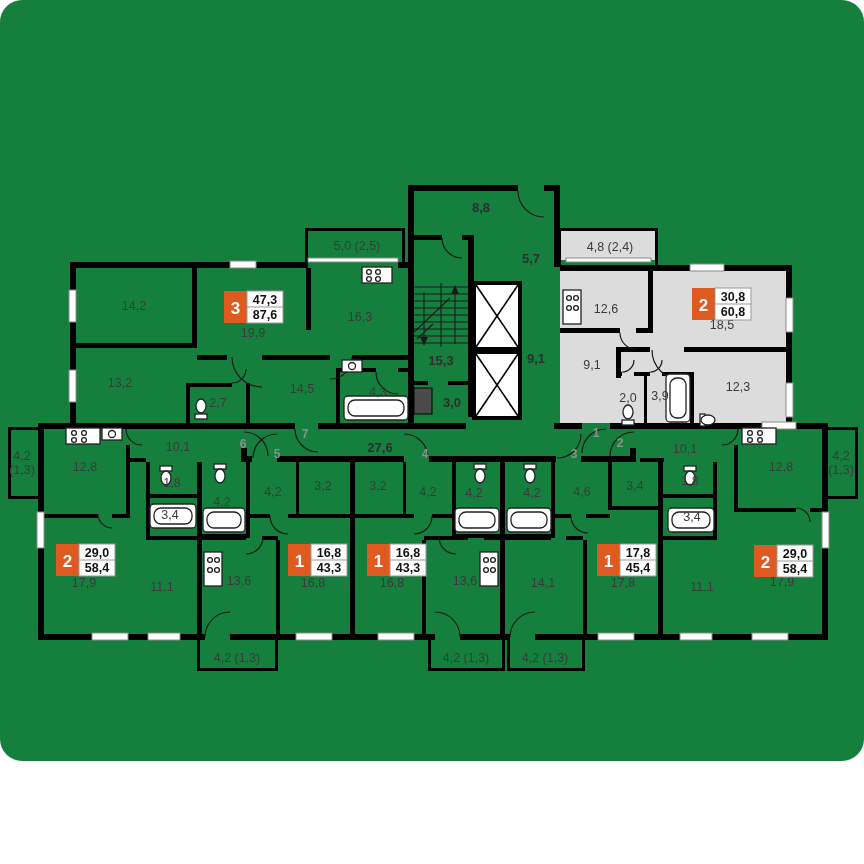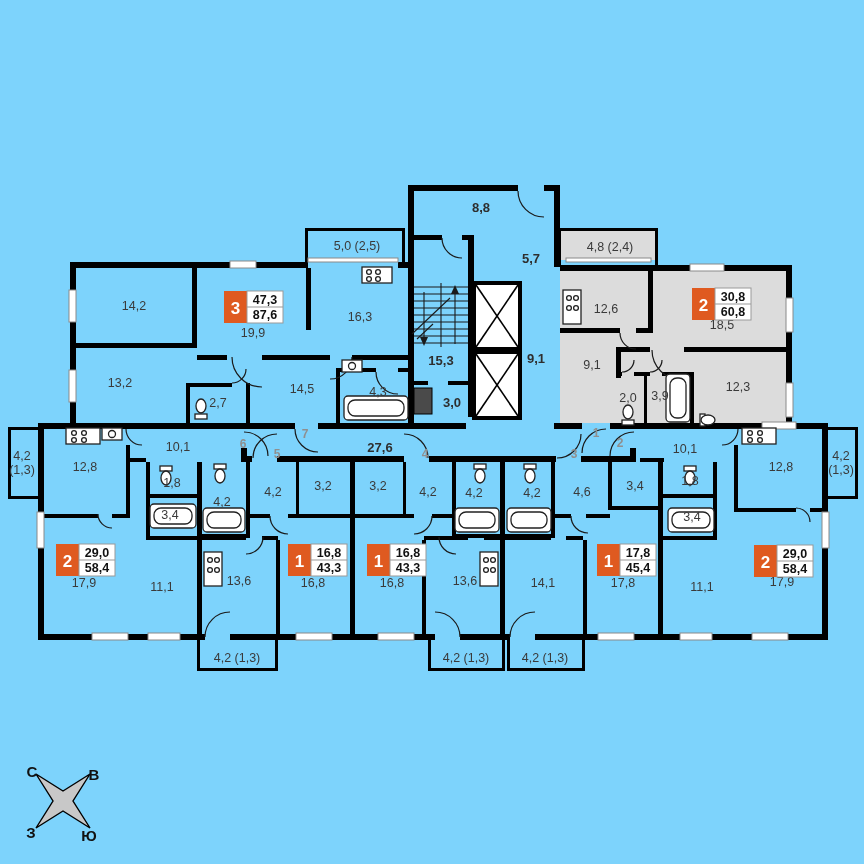--- a/index.html
+++ b/index.html
@@ -1,17 +1,17 @@
 <!DOCTYPE html>
 <html><head>
 <meta charset="utf-8">
 <style>
   html,body{margin:0;padding:0;background:#ffffff;}
-  .stage{position:relative;width:864px;height:864px;background:#7dd3fc;overflow:hidden;
-         font-family:"Liberation Sans", sans-serif;}
+  .stage{position:relative;width:864px;height:761px;background:#15803d;overflow:hidden;
+         font-family:"Liberation Sans", sans-serif;border-radius:22px;}
   svg text{font-family:"Liberation Sans", sans-serif;fill:#3a3a3a;font-size:12.5px;}
   svg text.b{font-weight:bold;fill:#2e2e2e;font-size:13px;}
   svg text.door{font-weight:bold;fill:#8f8f8f;font-size:12px;}
   svg text.badge-num{fill:#ffffff;font-weight:bold;font-size:17px;}
   svg text.badge-area{font-weight:bold;fill:#111;font-size:12.5px;}
   svg text.compass-l{font-weight:bold;fill:#111;font-size:15px;}
   .w{fill:#000;}
   .p{fill:#000;}
   .thin{fill:#000;}
   .win{fill:#fff;stroke:#8a8a8a;stroke-width:1;}

